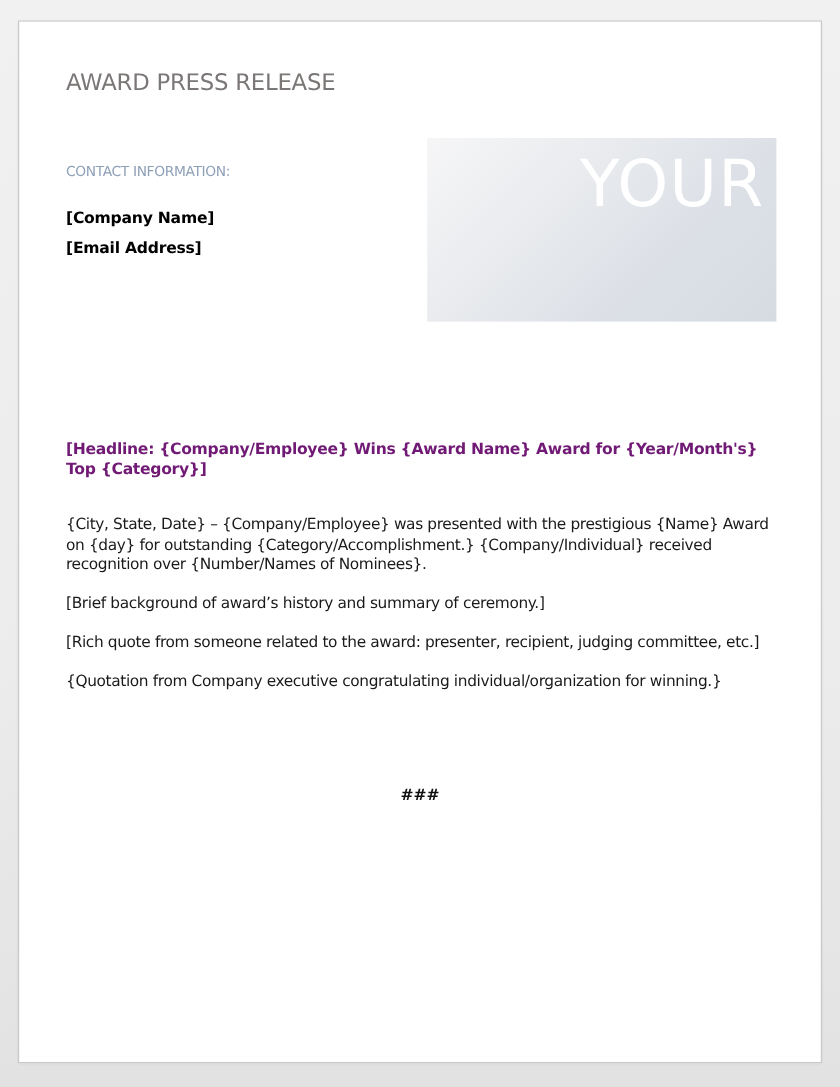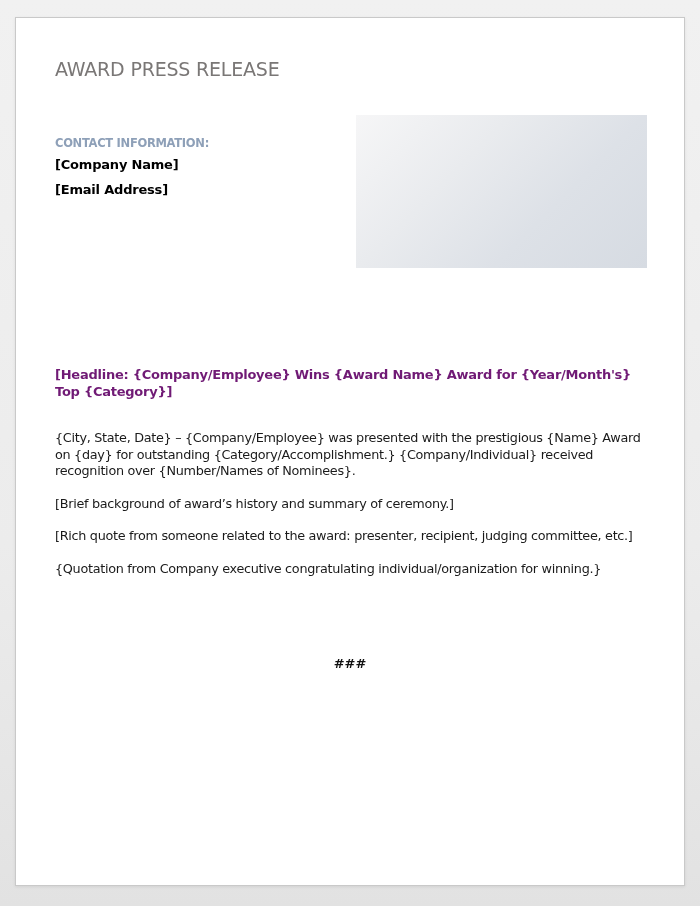--- a/index.html
+++ b/index.html
@@ -34,24 +34,24 @@
       letter-spacing: -0.2px;
       white-space: nowrap;
     }
     .contact {
       position: absolute;
       left: 39px;
       top: 118px;
     }
     .contact-header {
       font-size: 11.5px;
-      font-weight: bold;
+      font-weight: normal;
       color: #8ea0b8;
       letter-spacing: -0.3px;
-      margin-bottom: 6px;
+      margin-bottom: 24px;
       white-space: nowrap;
     }
     .contact-line {
       font-size: 13px;
       font-weight: bold;
       color: #000000;
       height: 24.5px;
       line-height: 17px;
       white-space: nowrap;
       letter-spacing: -0.2px;
@@ -130,20 +130,21 @@
   <div class="doc-title">AWARD PRESS RELEASE</div>
 
   <div class="contact">
     <div class="contact-header">CONTACT INFORMATION:</div>
     <div class="contact-line">[Company Name]</div>
     <div class="contact-line">[Email Address]</div>
   </div>
 
   <div class="logo-box">
     <div class="logo-text">
+      <div>YOUR</div>
     </div>
   </div>
 
 
   <div class="headline">[Headline: {Company/Employee} Wins {Award Name} Award for {Year/Month's} Top {Category}]</div>
 
   <div class="body-text">
     <p>{City, State, Date} – {Company/Employee} was presented with the prestigious {Name} Award on {day} for outstanding {Category/Accomplishment.} {Company/Individual} received recognition over {Number/Names of Nominees}.</p>
     <p>[Brief background of award’s history and summary of ceremony.]</p>
     <p>[Rich quote from someone related to the award: presenter, recipient, judging committee, etc.]</p>

